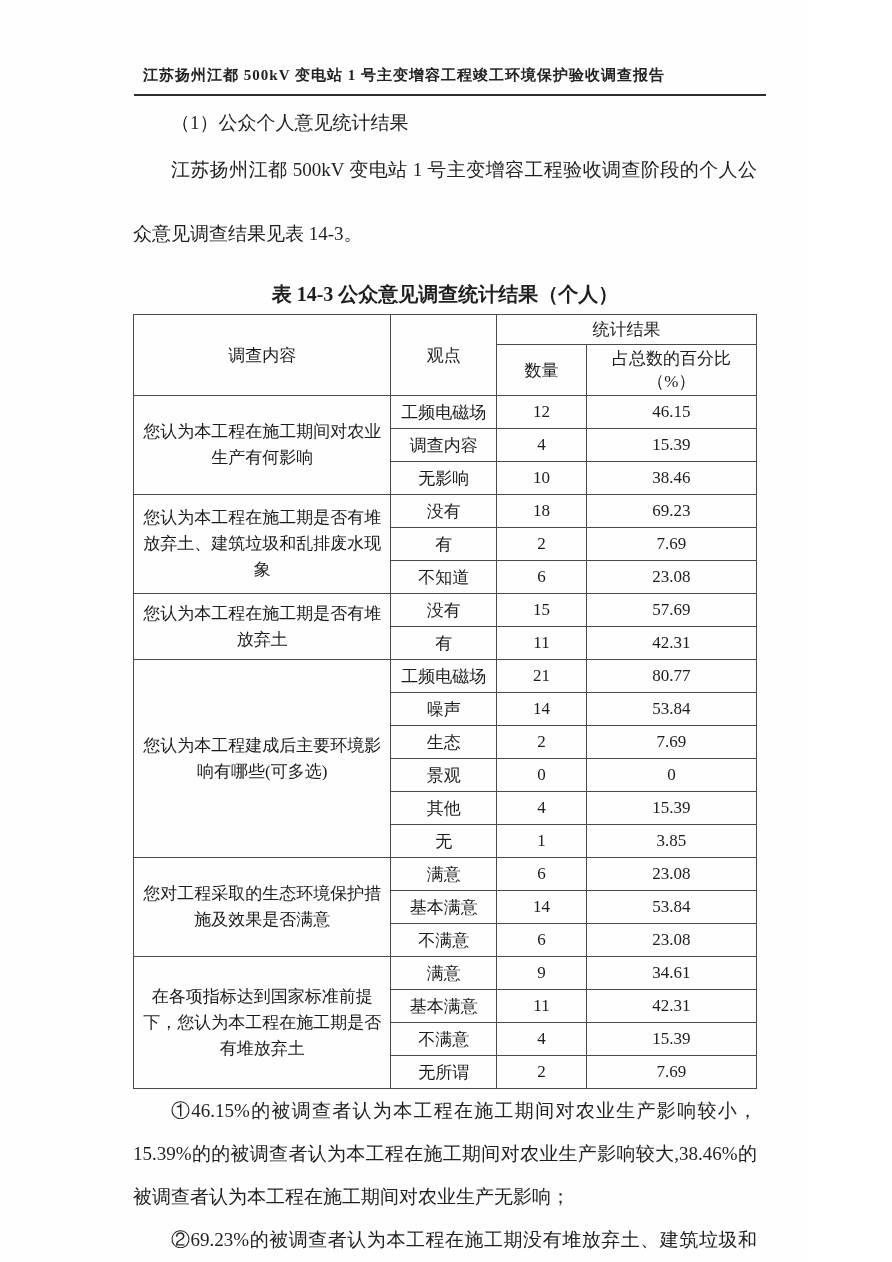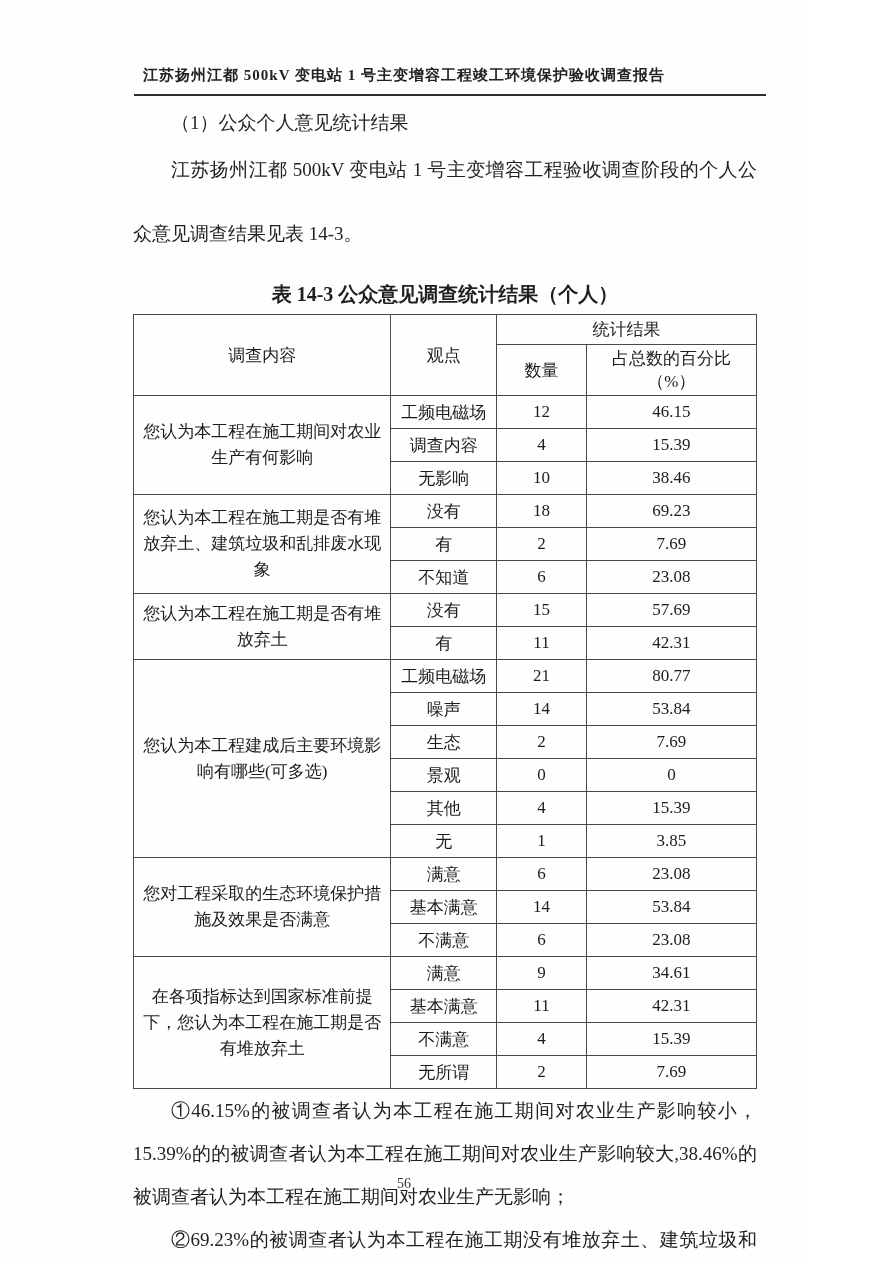--- a/index.html
+++ b/index.html
@@ -248,15 +248,14 @@
         <td>7.69</td>
       </tr>
     </tbody>
       </table>
 
     <p class="analysis-point">①46.15%的被调查者认为本工程在施工期间对农业生产影响较小，15.39%的的被调查者认为本工程在施工期间对农业生产影响较大,38.46%的被调查者认为本工程在施工期间对农业生产无影响；</p>
     <p class="analysis-point">②69.23%的被调查者认为本工程在施工期没有堆放弃土、建筑垃圾和乱排废水现象，7.69%的被调查者认为本工程在施工期存在堆放弃土、建筑垃圾和乱排</p>
 
   </div>
 
-  <div class="page-number">56</div>
 
 </div>
 
 </body></html>

